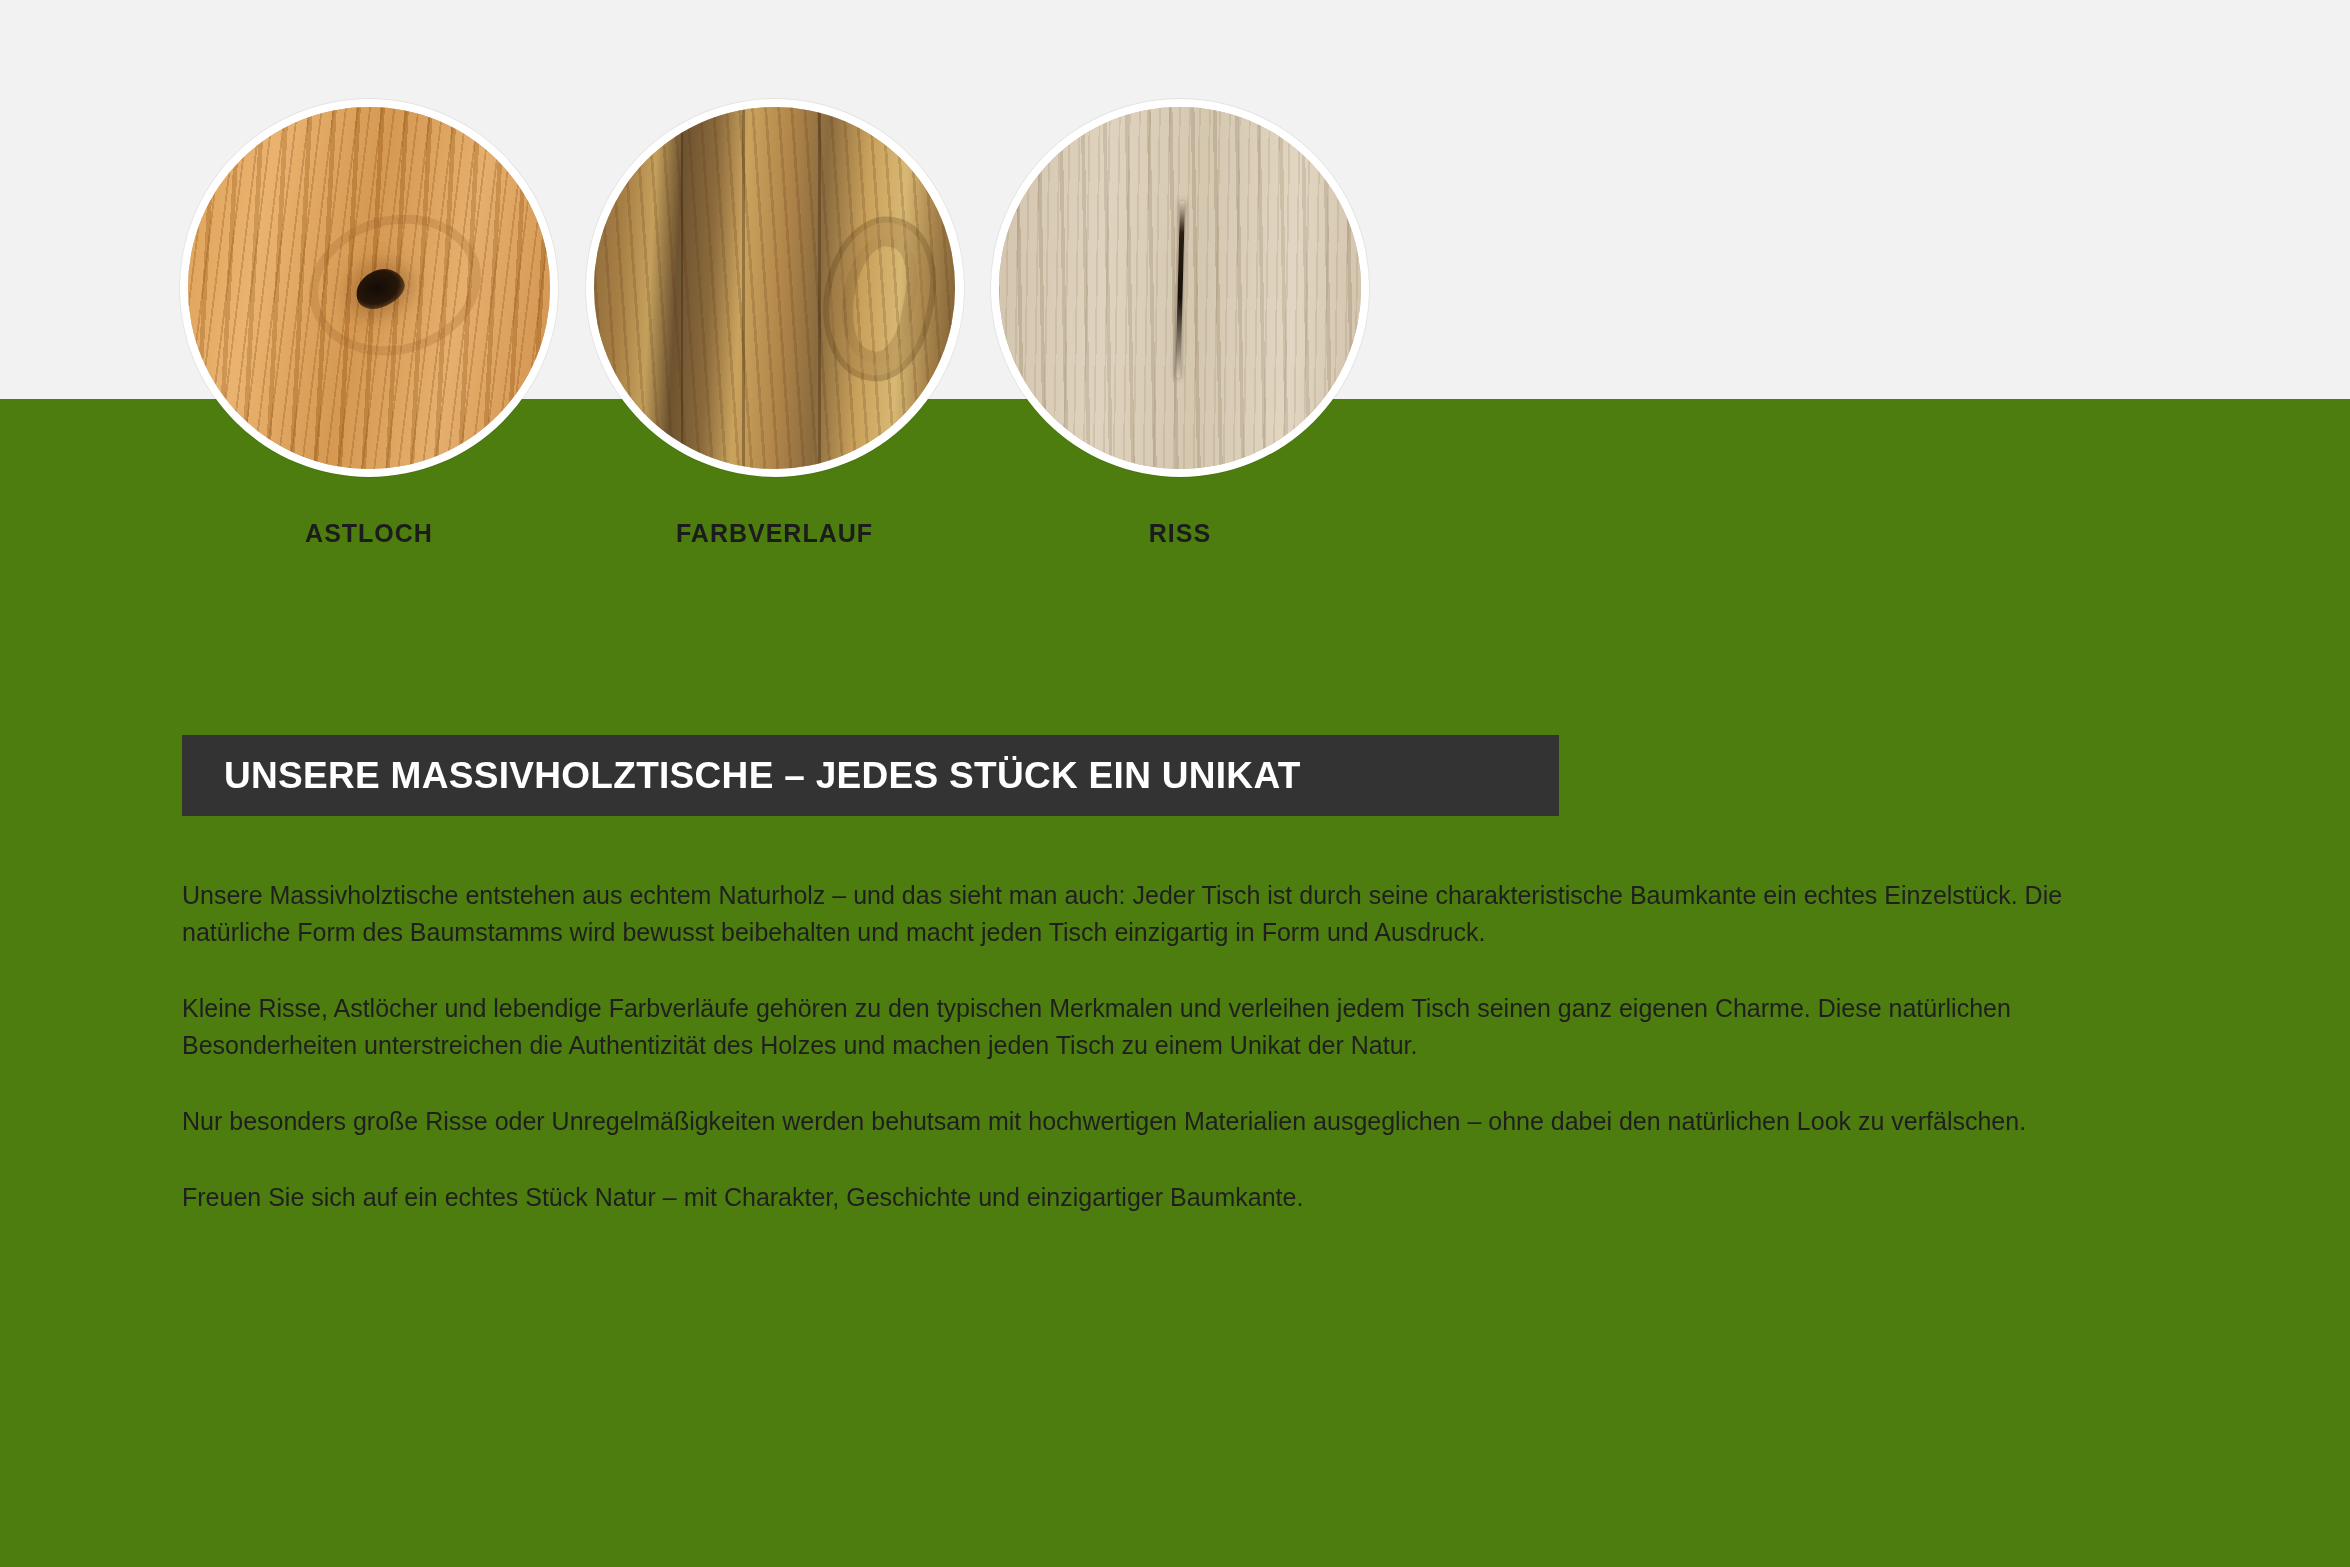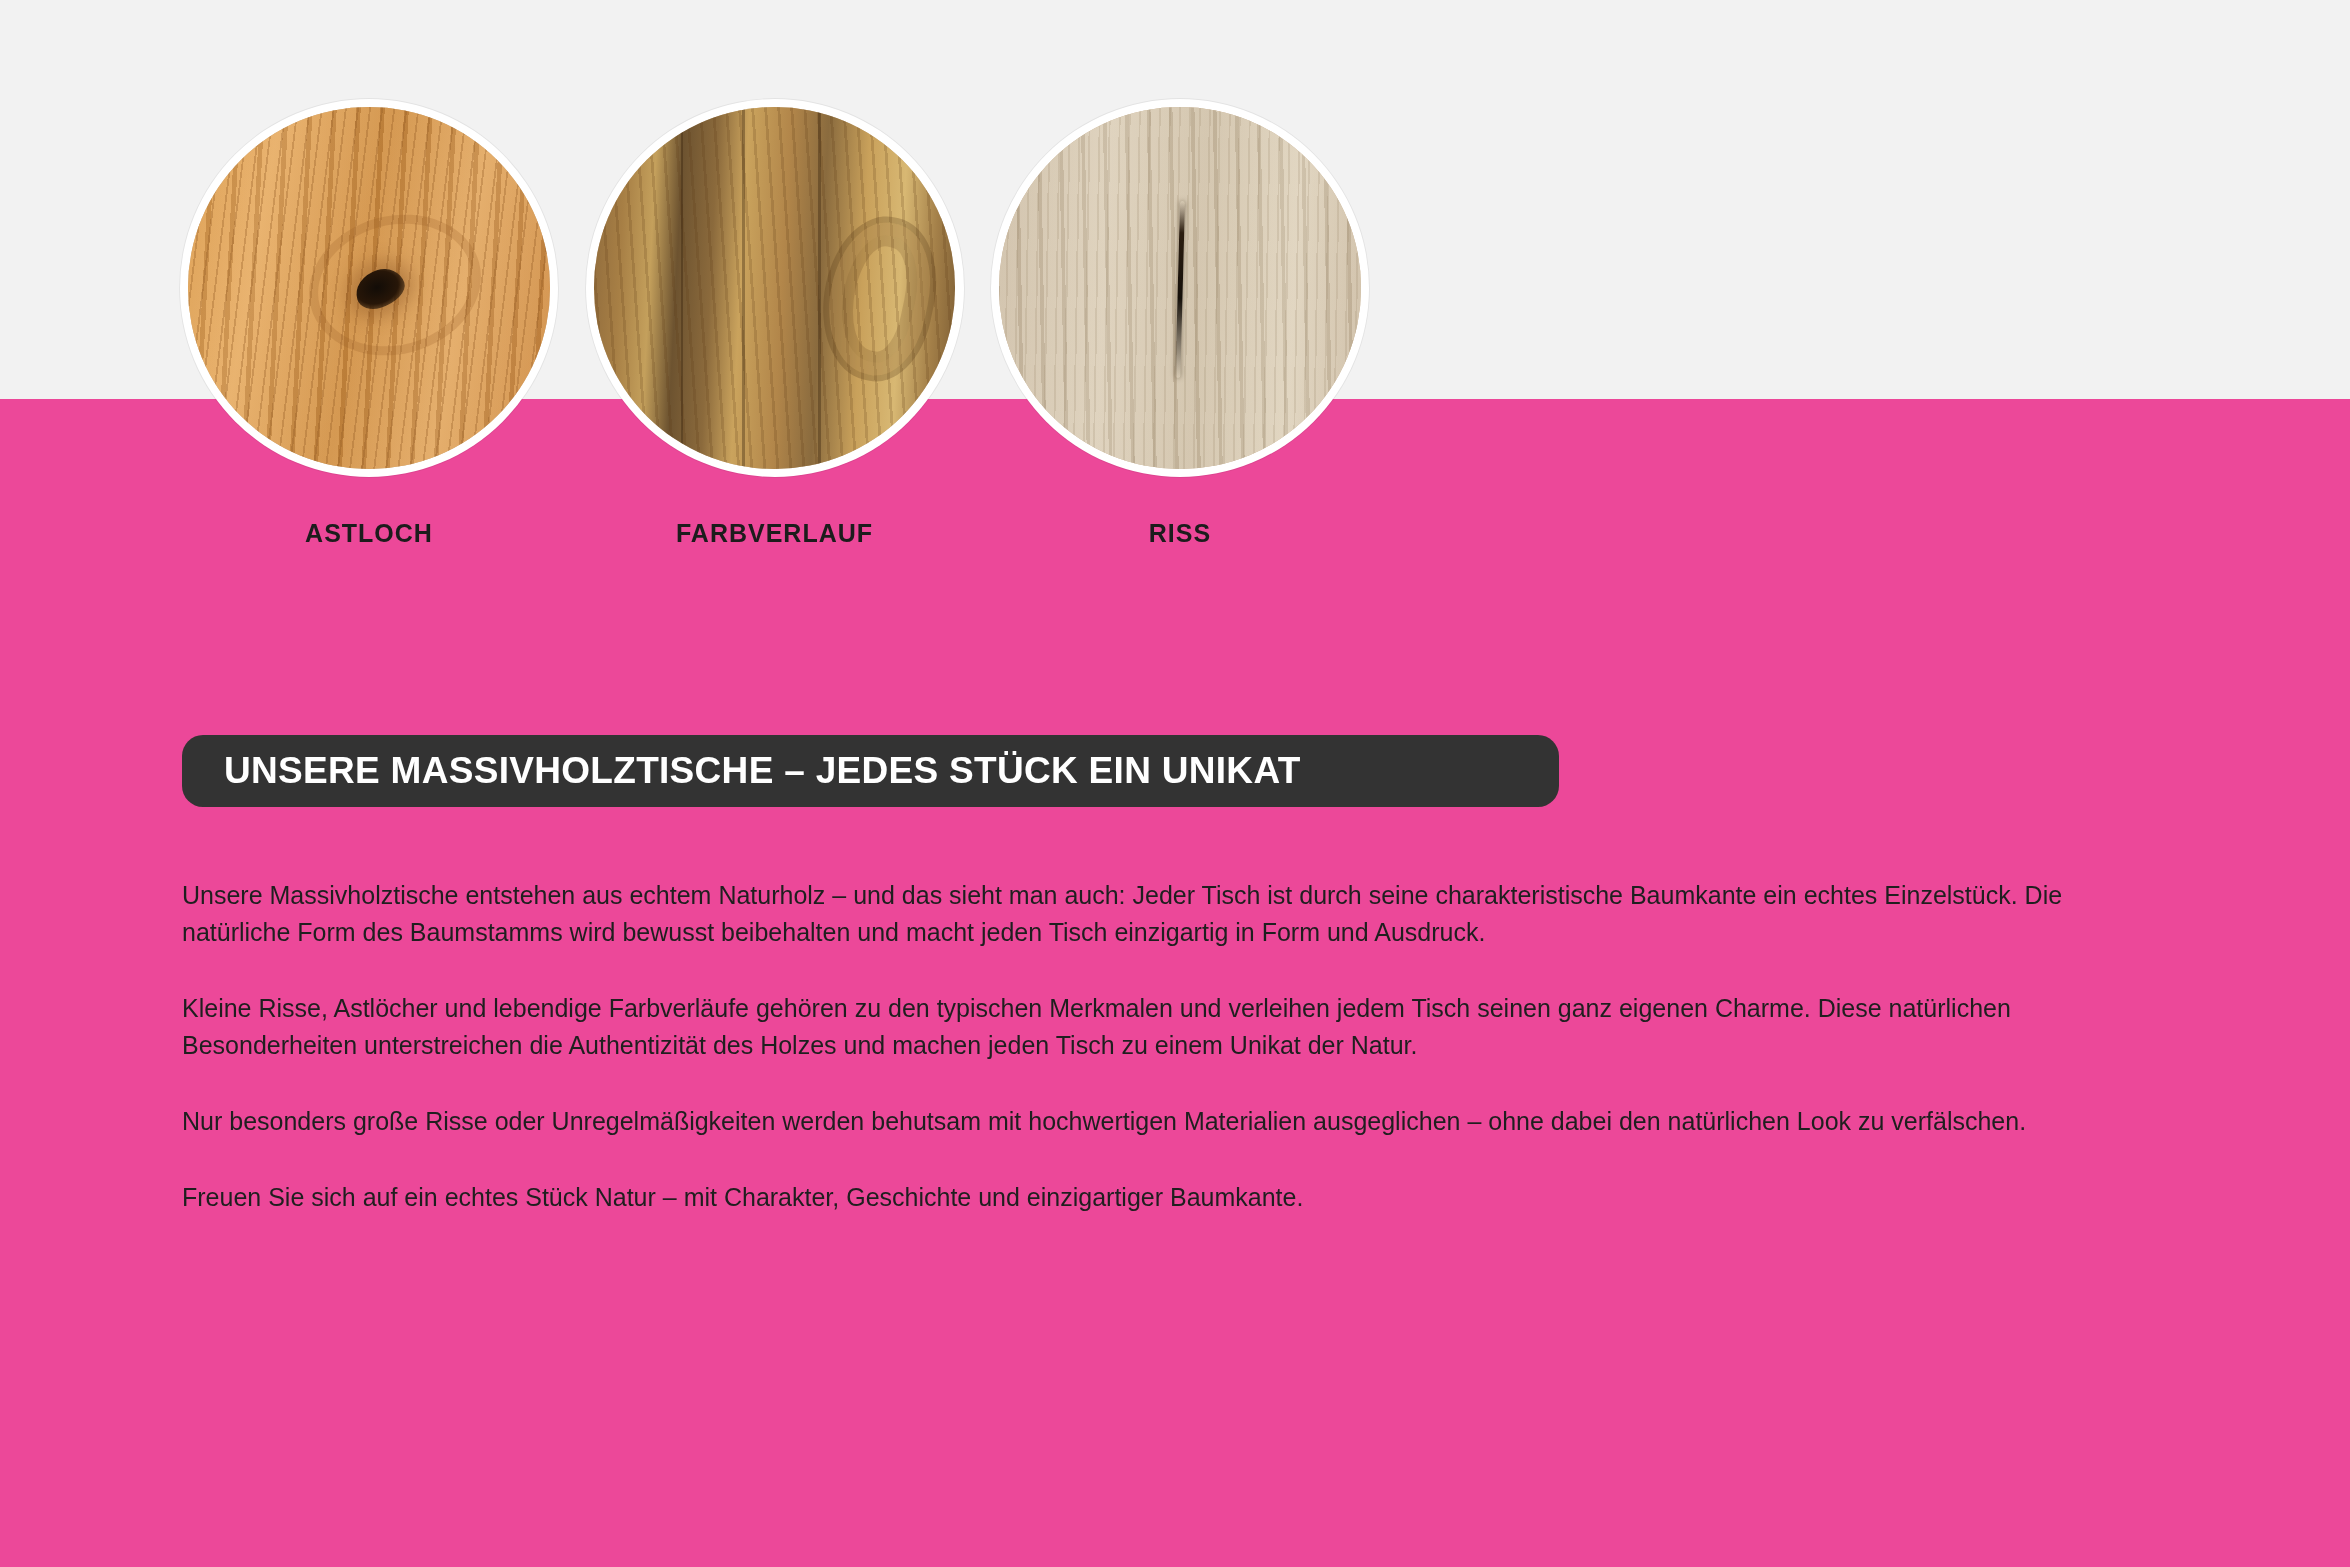--- a/index.html
+++ b/index.html
@@ -10,21 +10,21 @@
     height: 1568px;
     background: #ffffff;
     font-family: "Liberation Sans", sans-serif;
     overflow: hidden;
   }
 
   #page {
     position: relative;
     width: 2351px;
     height: 1568px;
-    background: #ec4899;
+    background: #4d7c0f;
   }
 
   
   #top-band {
     position: absolute;
     left: 0;
     top: 0;
     width: 2351px;
     height: 399px;
     background: #f2f2f2;
@@ -251,26 +251,25 @@
     bottom: -10%;
     background: linear-gradient(160deg, #111111 0%, #000000 60%);
   }
 
   
   #headline-banner {
     position: absolute;
     left: 182px;
     top: 735px;
     width: 1377px;
-    height: 72px;
+    height: 81px;
     background: #333333;
     display: flex;
     align-items: center;
     padding-left: 42px;
-    border-radius: 21px;
   }
   #headline-text {
     color: #ffffff;
     font-size: 37px;
     font-weight: bold;
     letter-spacing: 0.3px;
     white-space: nowrap;
   }
 
   

